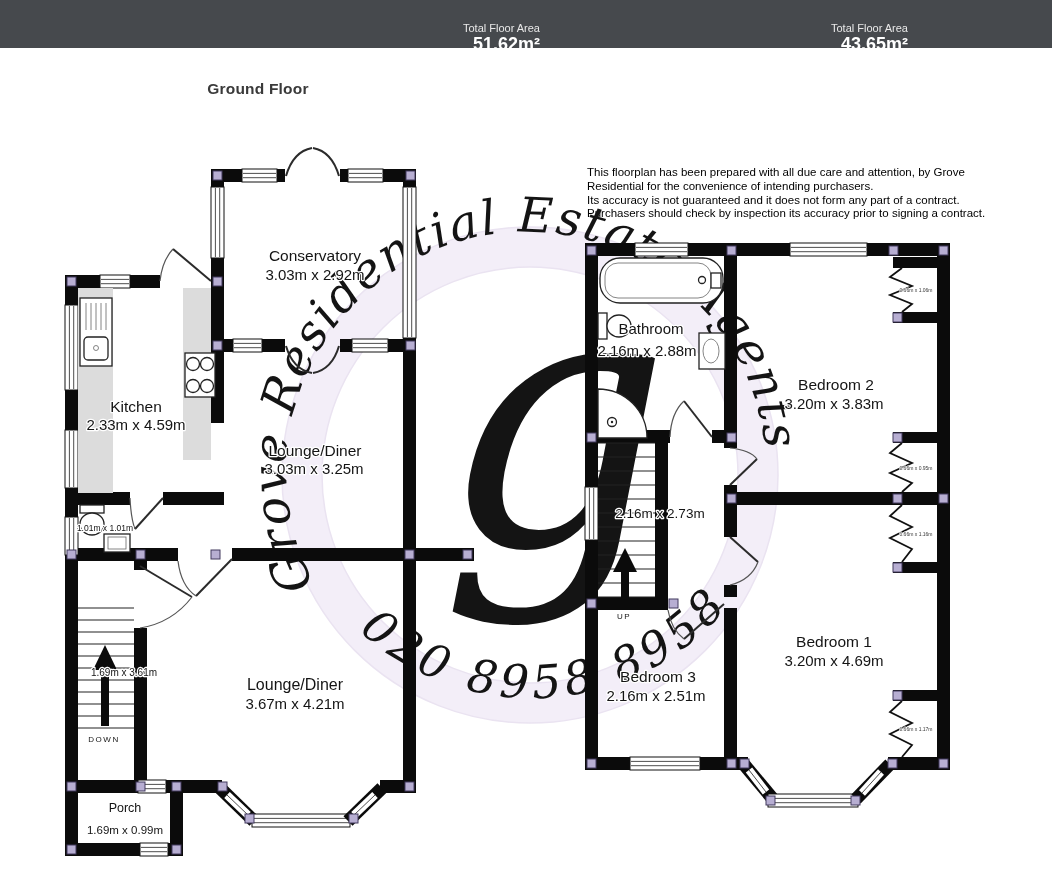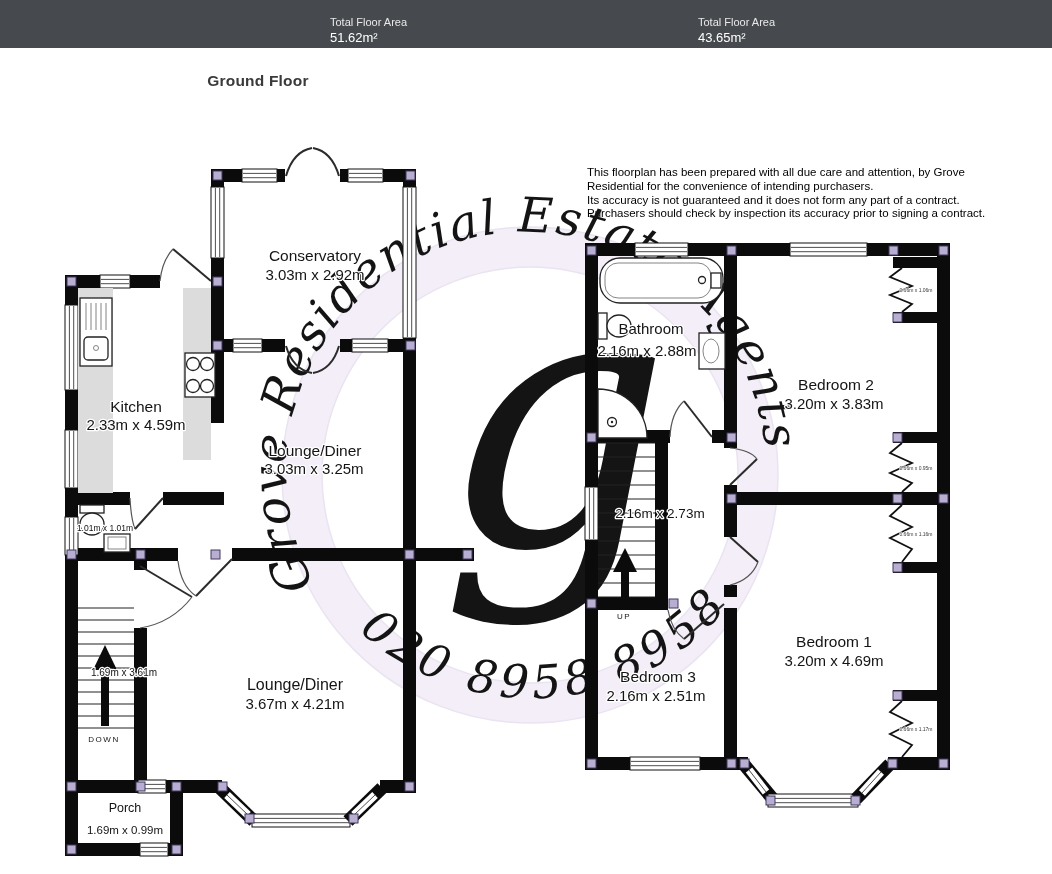--- a/index.html
+++ b/index.html
@@ -1,24 +1,24 @@
 <!DOCTYPE html>
 <html><head>
 <meta charset="utf-8">
 <style>
   html,body{margin:0;padding:0;background:#fff;}
   #page{position:relative;width:1052px;height:874px;overflow:hidden;background:#fff;
         font-family:"Liberation Sans",sans-serif;}
   .abs{position:absolute;}
   
   #header{left:0;top:0;width:1052px;height:48px;background:#46494d;}
-  .fa-group{top:15px;width:210px;text-align:left;color:#fff;}
+  .fa-group{top:21px;width:210px;text-align:right;color:#fff;}
   .fa-label{font-size:11px;color:#e9e9e9;line-height:15px;}
-  .fa-value{font-size:13px;font-weight:normal;line-height:16px;}
-  .floor-title{top:72px;width:220px;text-align:center;font-size:15.5px;font-weight:bold;
+  .fa-value{font-size:18px;font-weight:bold;line-height:16px;}
+  .floor-title{top:80px;width:220px;text-align:center;font-size:15.5px;font-weight:bold;
                color:#3a3a3a;letter-spacing:.2px;}
   #disclaimer{left:587px;top:166px;width:427px;font-size:11.5px;line-height:13.8px;color:#000;}
   #disclaimer p{margin:0;}
   svg.layer{position:absolute;left:0;top:0;}
   
   .wall{fill:#0b0b0b;}
   .node{fill:#b7aed2;stroke:#433a5e;stroke-width:1;}
   .win{fill:#ffffff;stroke:#111;stroke-width:1;}
   .winline{stroke:#3a3a3a;stroke-width:0.9;}
   .leaf{stroke:#2b2b2b;stroke-width:2;fill:none;}

